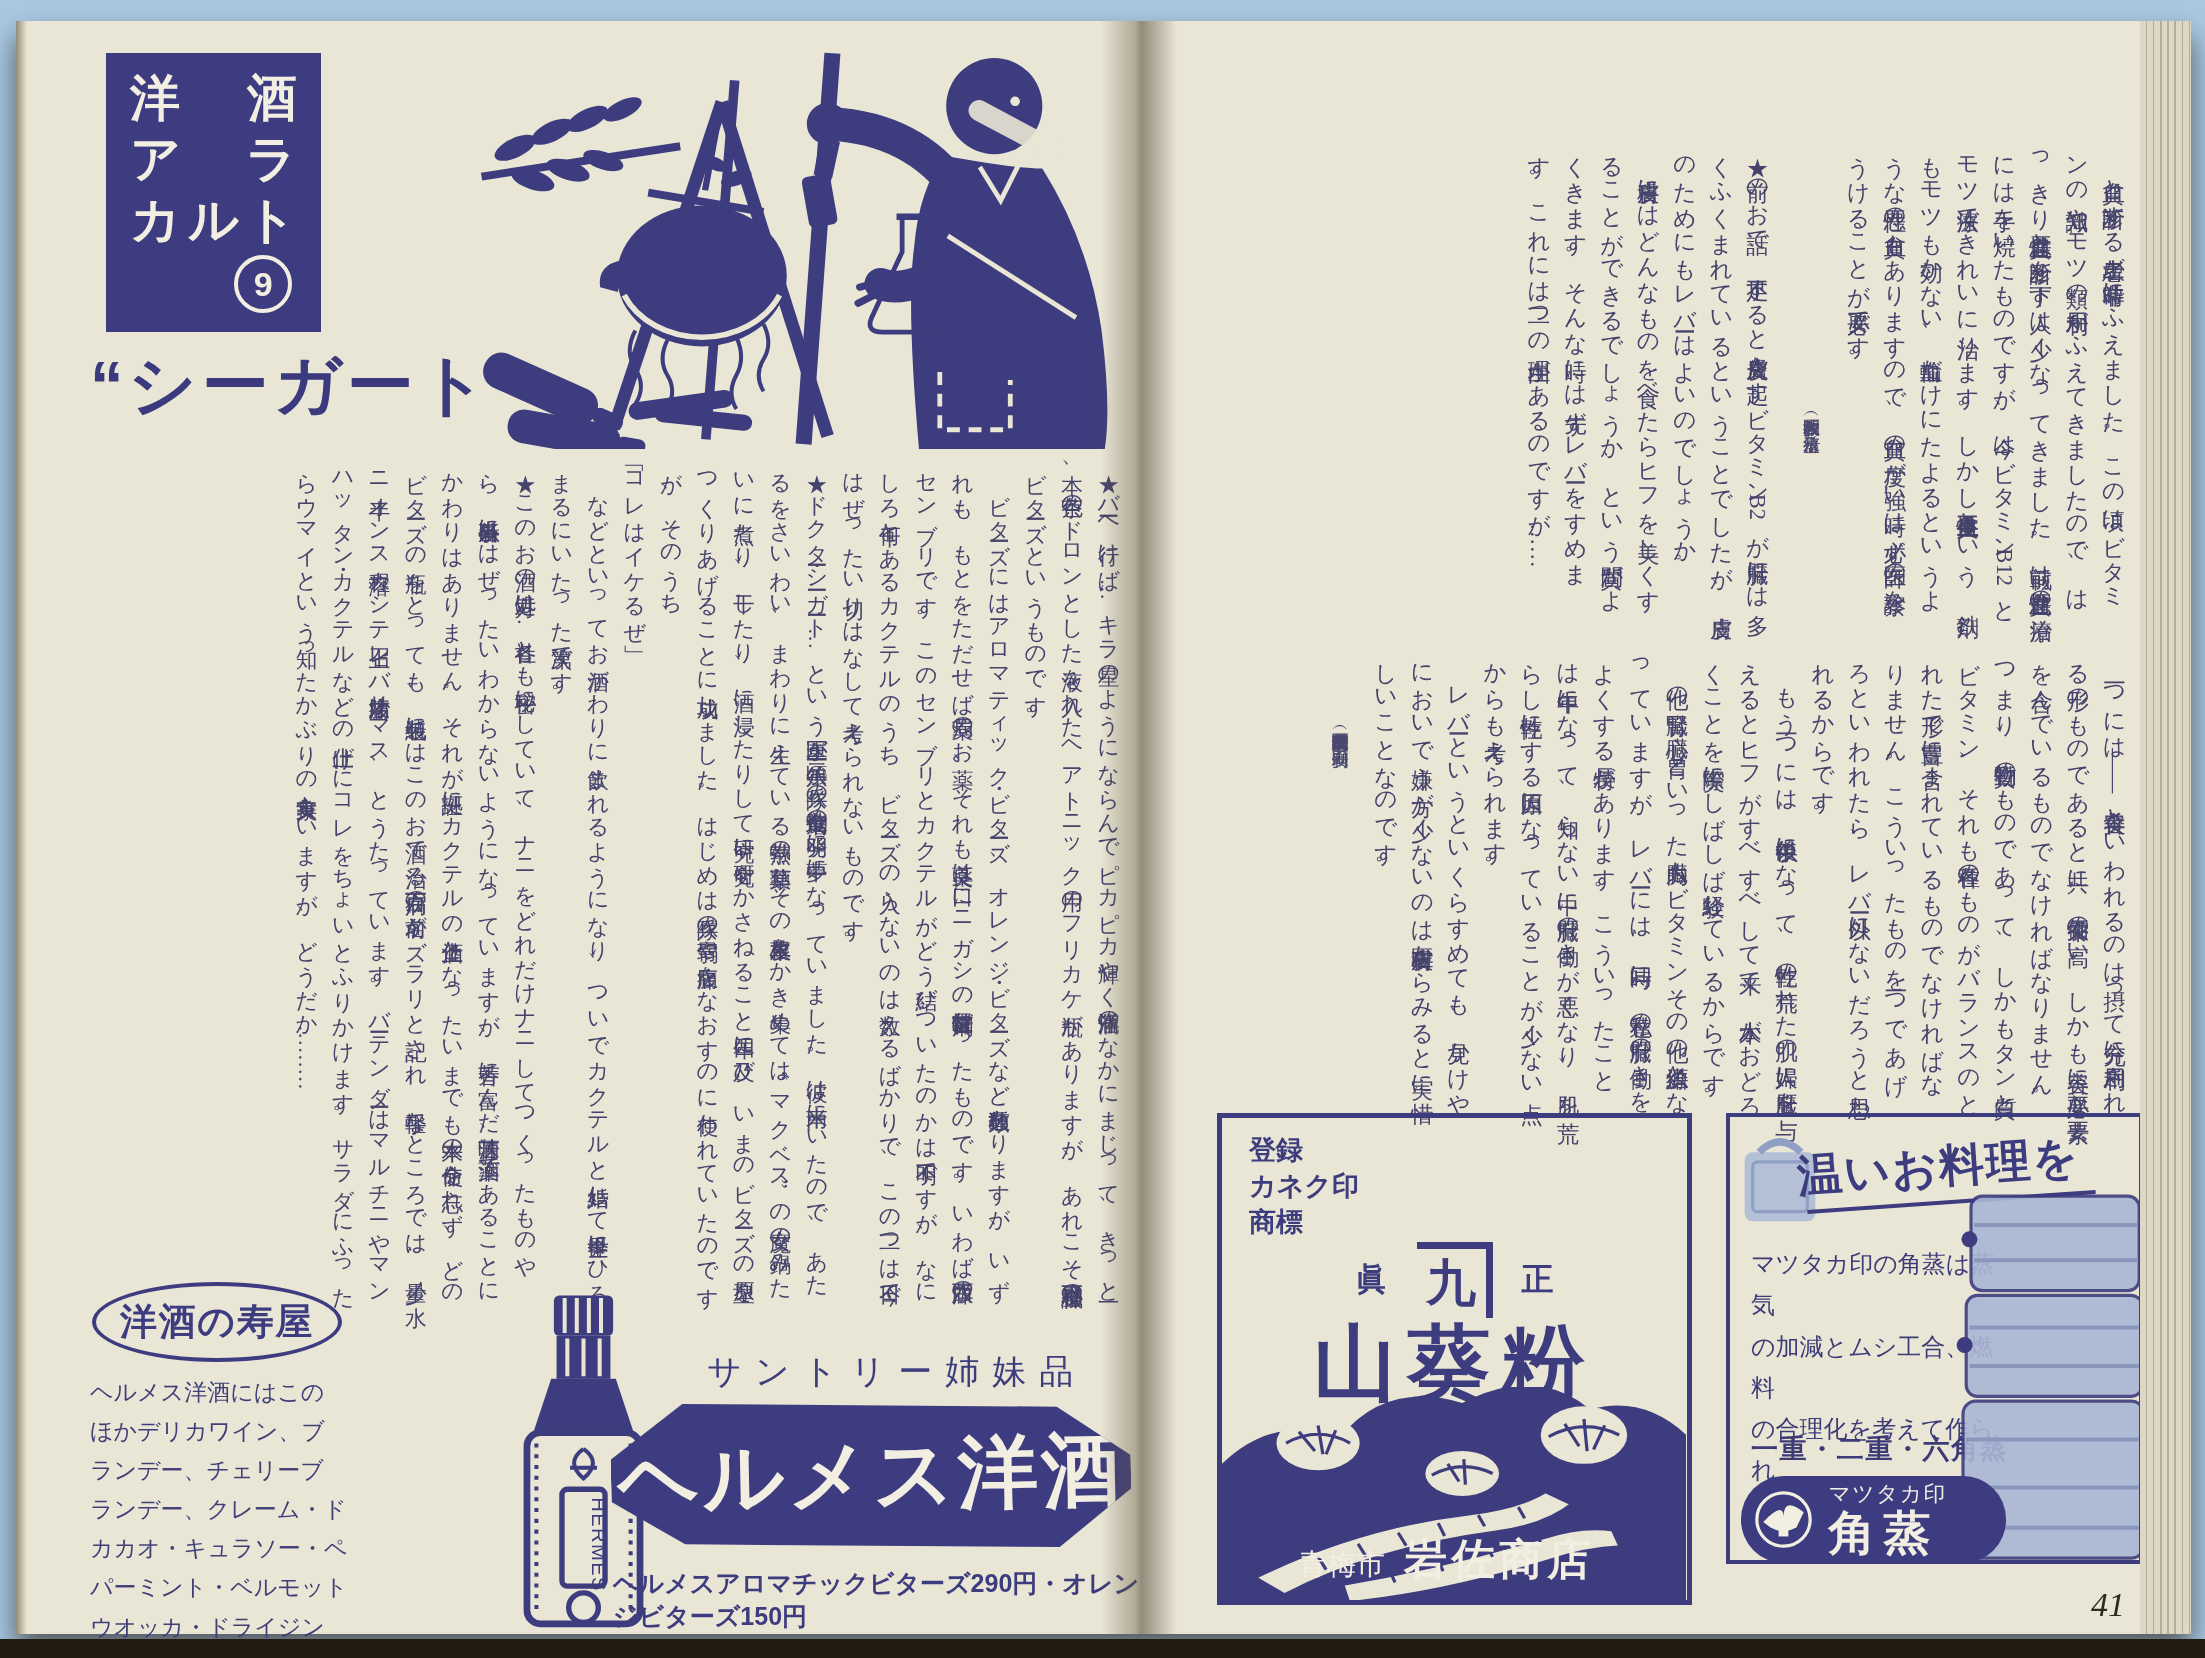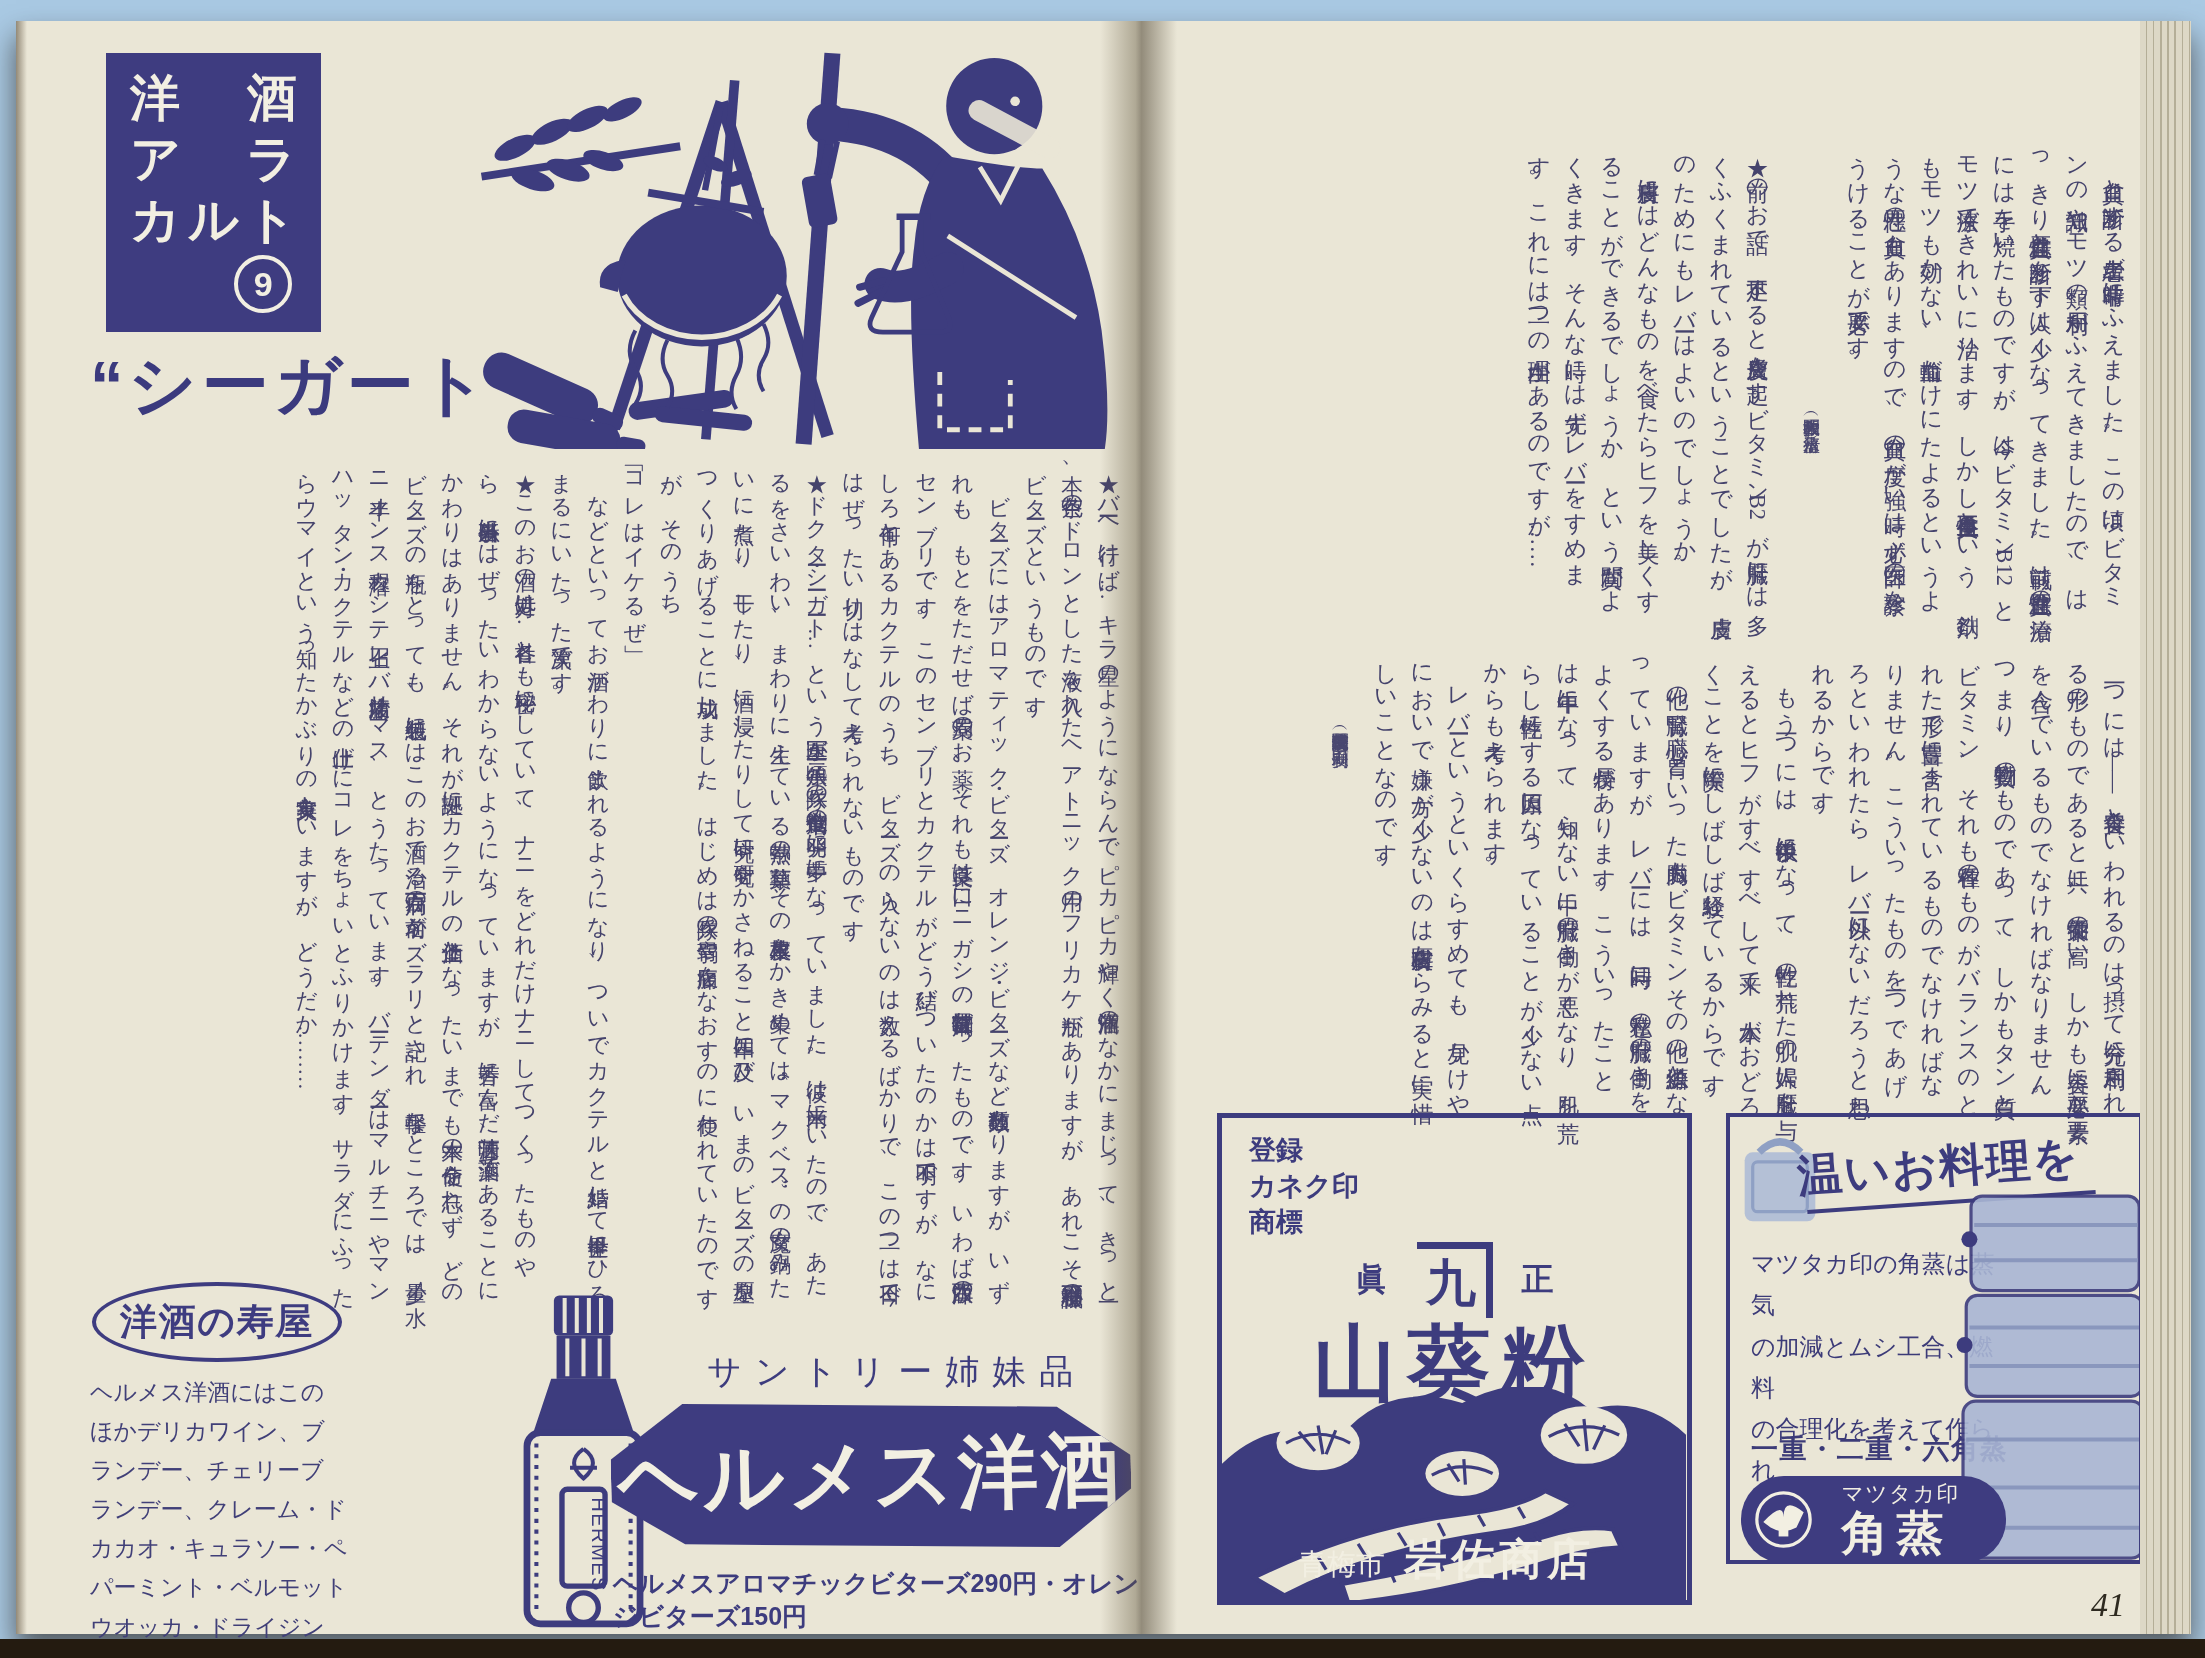--- a/index.html
+++ b/index.html
@@ -74,21 +74,21 @@
               box-sizing:border-box;overflow:hidden;}
   .steamer-headline{position:absolute;left:67px;top:17.6px;width:337px;font-size:45px;font-weight:bold;
                     color:#3d3c7e;transform:rotate(-4deg);letter-spacing:1.6px;}
   .steamer-underline{position:absolute;left:77px;top:83px;width:289px;height:4px;background:#3d3c7e;
                      transform:rotate(-4deg);}
   .steamer-body{position:absolute;left:21px;top:127px;width:249px;font-size:24px;line-height:1.72;
                 color:#3c3b78;white-space:pre-line;}
   .steamer-types{position:absolute;left:21px;top:314px;font-size:27px;font-weight:bold;color:#3c3b78;
                  font-family:"Liberation Sans",sans-serif;letter-spacing:1.6px;}
   .steamer-pill{position:absolute;left:11.2px;top:359px;width:265px;height:87px;background:#3e3c80;
-                border-radius:43px;display:flex;align-items:center;gap:26px;padding-left:11.2px;box-sizing:border-box;z-index:3;}
+                border-radius:43px;display:flex;align-items:center;gap:13px;padding-left:11.2px;box-sizing:border-box;z-index:3;}
   .pill-text{display:flex;flex-direction:column;color:#f2efe2;font-family:"Liberation Sans",sans-serif;line-height:1;}
   .pill-brand{font-size:21.7px;margin-bottom:4.8px;letter-spacing:1.6px;}
   .pill-product{font-size:47px;font-weight:bold;letter-spacing:8px;}
   .pot-art{position:absolute;left:4.8px;top:8px;width:90px;height:106px;}
   .bigsteamer-art{position:absolute;right:-4.8px;top:74px;width:189px;height:377px;}
   .page-num{position:absolute;left:2075px;top:1565px;font-size:34px;font-style:italic;color:#2e2a20;}
 </style>
 </head>
 <body>
 

